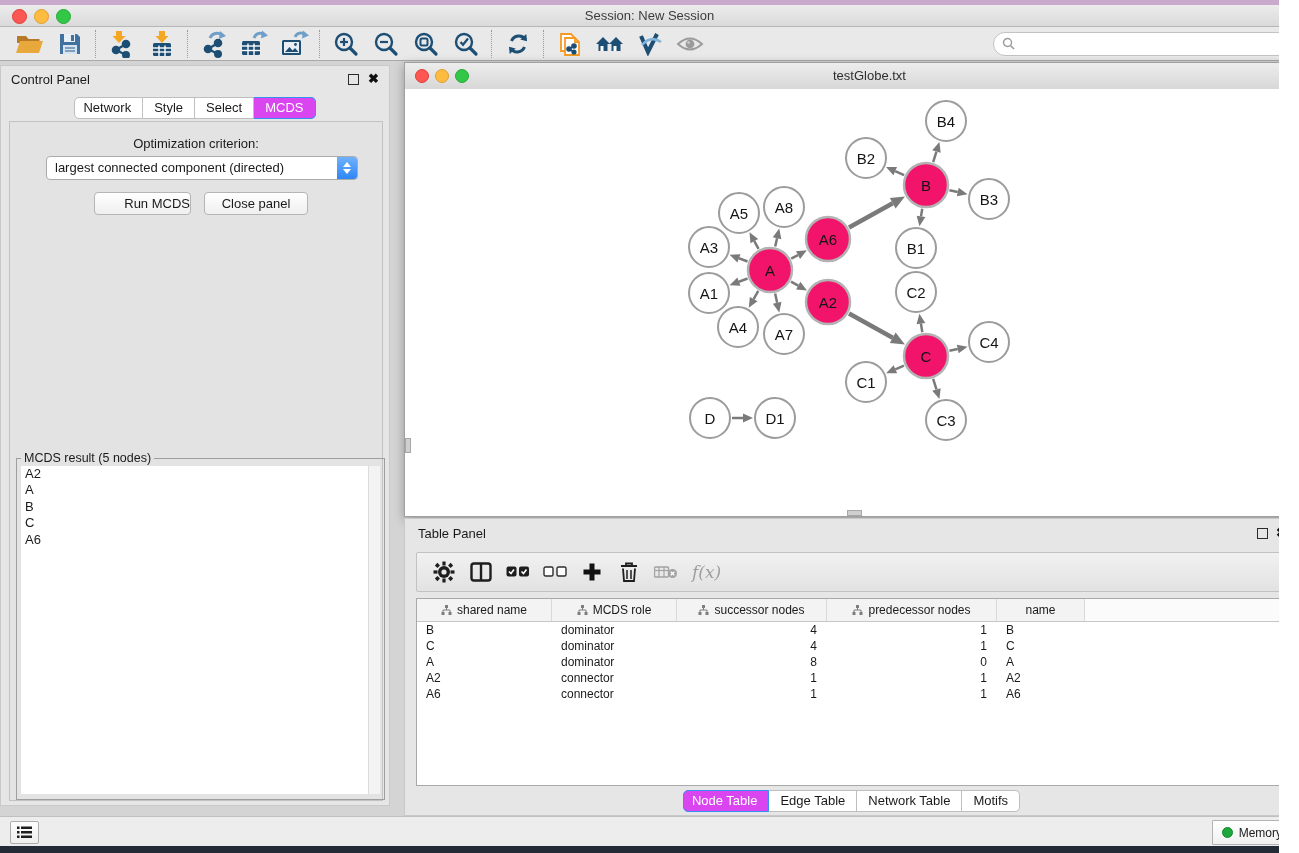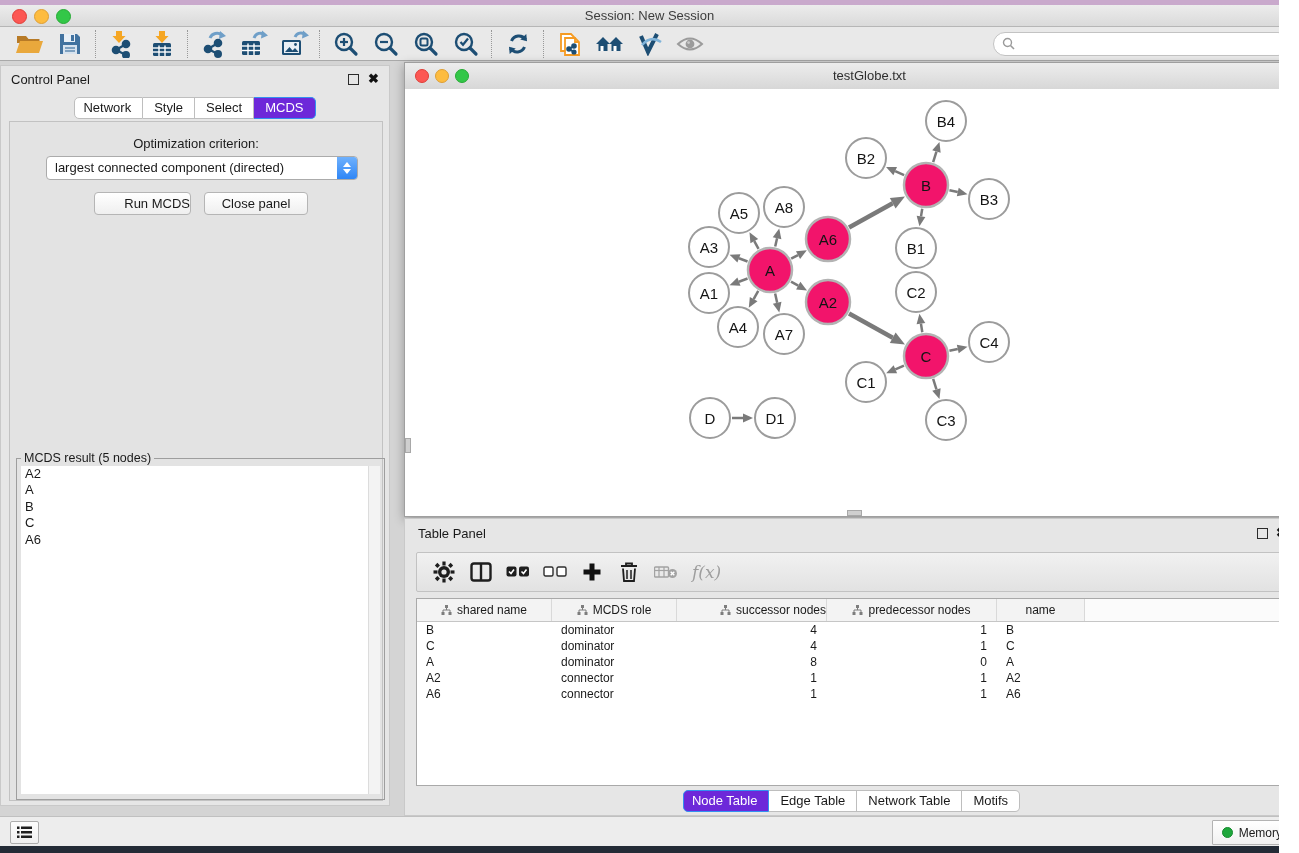--- a/index.html
+++ b/index.html
@@ -37,21 +37,21 @@
   .control-panel{position:absolute;left:0;top:65px;width:390px;height:741px;background:#E6E6E6;
                  border:1px solid #C9C9C9;box-sizing:border-box;}
   .cp-header{position:absolute;left:10px;top:6px;}
   .cp-float{position:absolute;right:30px;top:8px;}
   .cp-close{position:absolute;right:10px;top:8px;}
   .seg{display:flex;}
   .seg-tab{height:20px;line-height:20px;padding:0 11px;background:#fff;border:1px solid #BEBEBE;
            border-left:none;font-size:13px;color:#1a1a1a;}
   .seg-tab:first-child{border-left:1px solid #BEBEBE;border-radius:5px 0 0 5px;padding-left:8px;}
   .seg-tab:last-child{border-radius:0 5px 5px 0;}
-  .seg-tab.active{background:#6d28d9;border-color:#3390F0;color:#fff;}
+  .seg-tab.active{background:#d946ef;border-color:#3390F0;color:#fff;}
   .cp-tabs{position:absolute;left:0;right:0;top:31px;display:flex;justify-content:center;}
   .cp-content{position:absolute;left:8px;top:55px;width:374px;height:680px;background:#E3E3E3;
               border:1px solid #C2C2C2;box-sizing:border-box;}
   .opt-label{position:absolute;left:0;right:0;top:14px;text-align:center;font-size:13px;}
   .dropdown{position:absolute;left:36px;top:34px;width:312px;height:24px;background:#fff;
             border:1px solid #ABABAB;border-radius:4px;box-sizing:border-box;font-size:13px;
             line-height:22px;padding-left:8px;}
   .stepper{position:absolute;right:0px;top:0px;width:20px;height:22px;border-radius:0 3px 3px 0;
            background:linear-gradient(#6FB1FD,#2F86F6);display:flex;flex-direction:column;
            align-items:center;justify-content:center;gap:2px;}
@@ -560,21 +560,21 @@
           </div>
           <div class="th" style="width: 125px;">
             <svg width="11" height="11" viewBox="0 0 11 11">
               <rect x="4" y="0" width="3" height="3" fill="#7d7d7d"></rect>
               <path d="M5.5 3 v2 M2 5 h7 M2 5 v2 M9 5 v2" stroke="#7d7d7d" fill="none"></path>
               <rect x="0.5" y="7" width="3" height="3" fill="#7d7d7d"></rect>
               <rect x="7.5" y="7" width="3" height="3" fill="#7d7d7d"></rect>
             </svg>
             <span>MCDS role</span>
           </div>
-          <div class="th" style="width: 150px; justify-content: flex-end;">
+          <div class="th" style="width: 150px;">
             <svg width="11" height="11" viewBox="0 0 11 11">
               <rect x="4" y="0" width="3" height="3" fill="#7d7d7d"></rect>
               <path d="M5.5 3 v2 M2 5 h7 M2 5 v2 M9 5 v2" stroke="#7d7d7d" fill="none"></path>
               <rect x="0.5" y="7" width="3" height="3" fill="#7d7d7d"></rect>
               <rect x="7.5" y="7" width="3" height="3" fill="#7d7d7d"></rect>
             </svg>
             <span>successor nodes</span>
           </div>
           <div class="th" style="width: 170px;">
             <svg width="11" height="11" viewBox="0 0 11 11">

